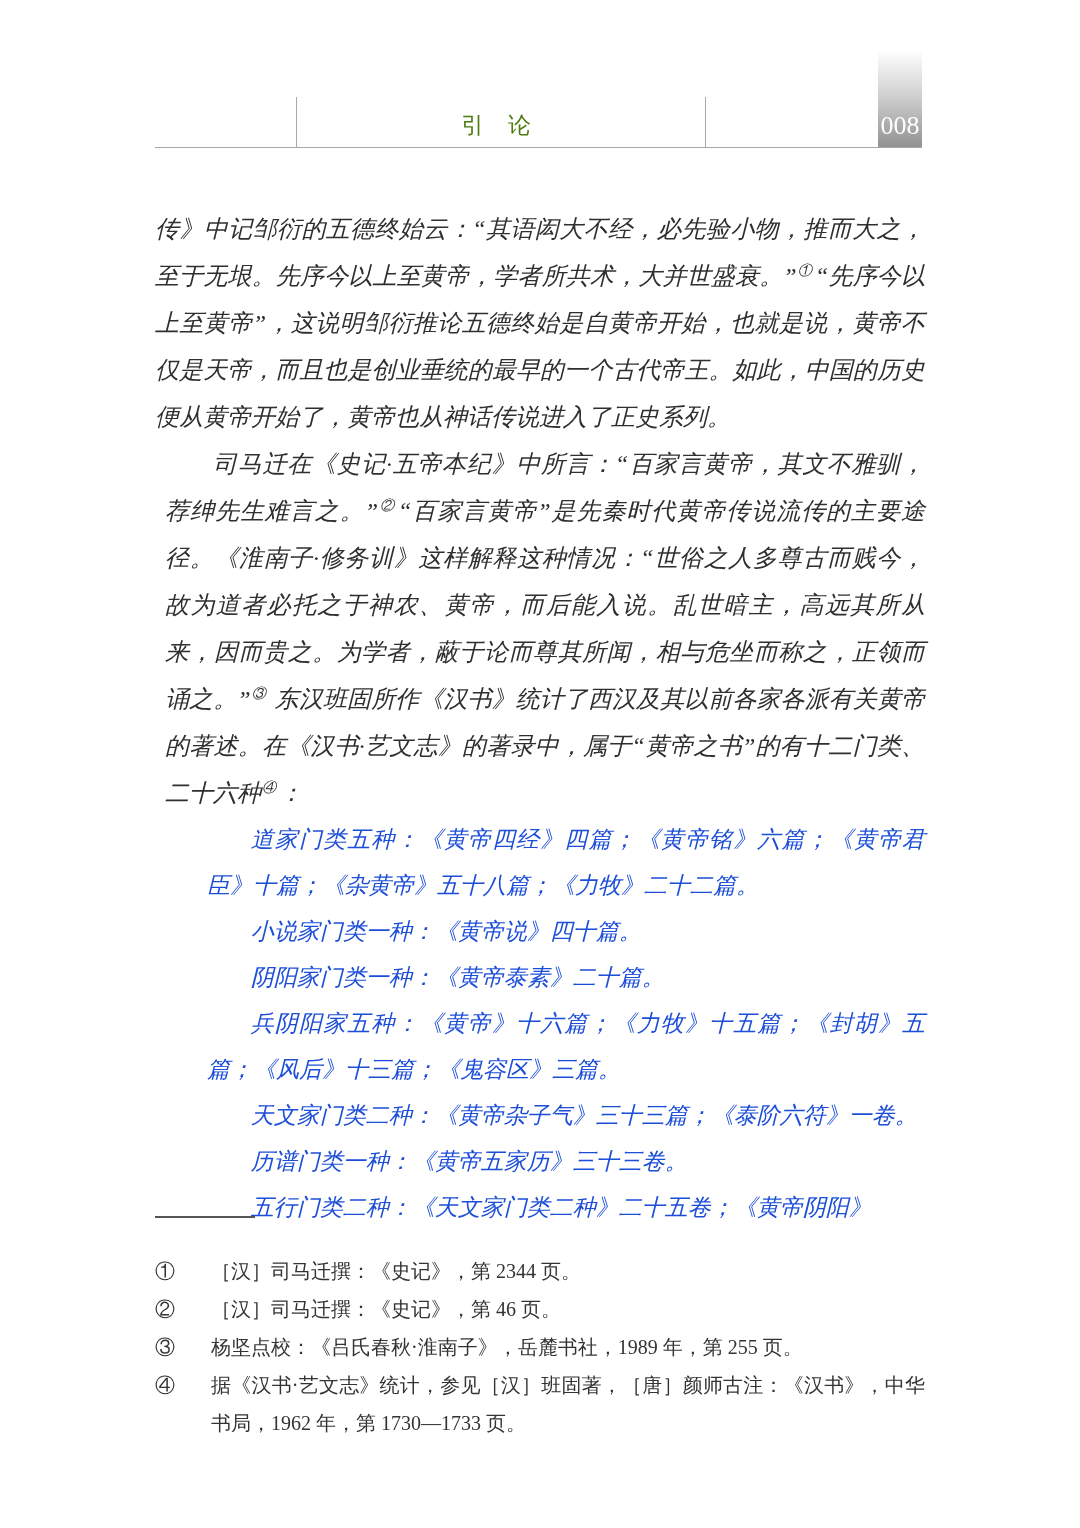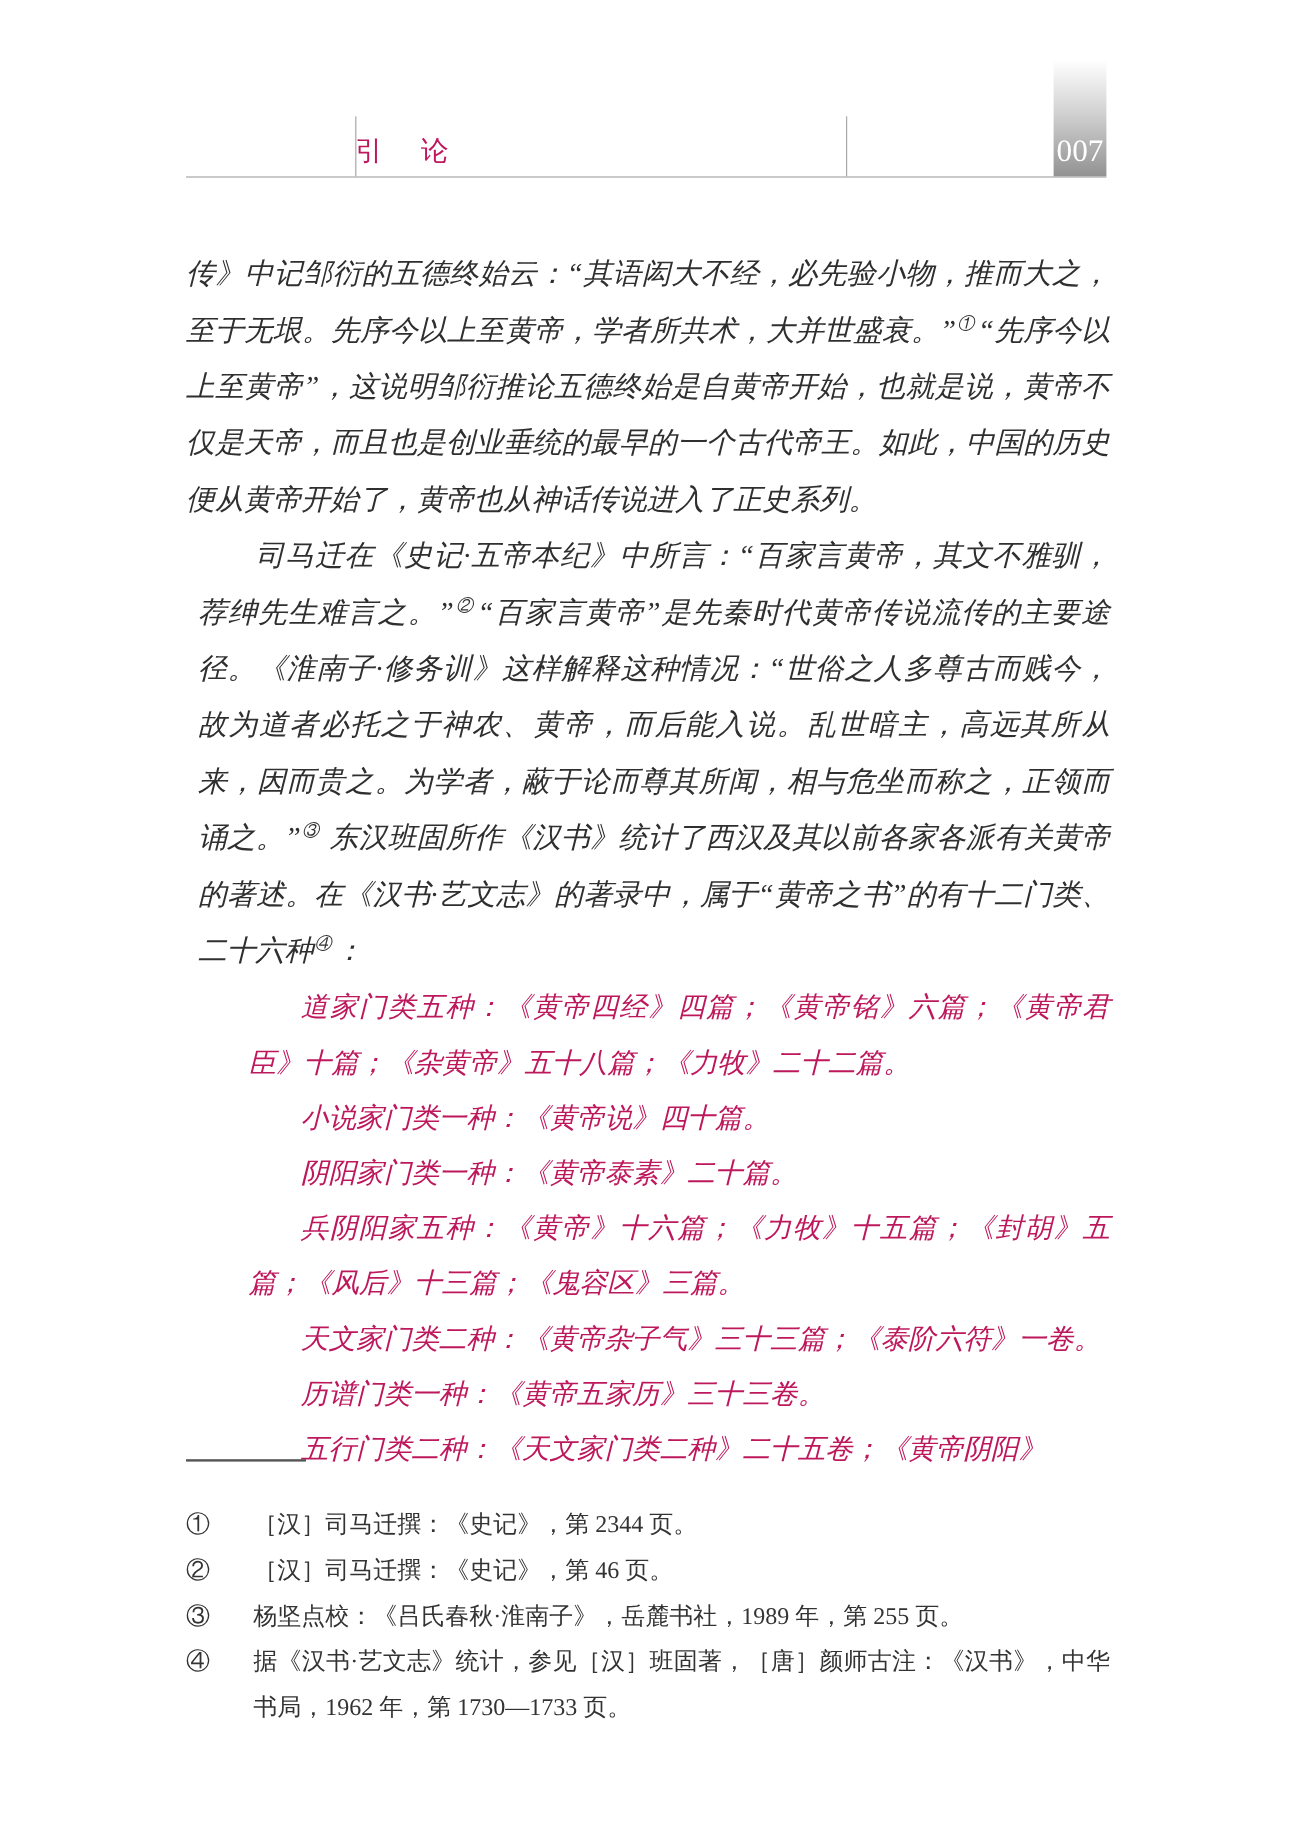--- a/index.html
+++ b/index.html
@@ -33,25 +33,25 @@
     width: 1px;
     background: #a8a8a8;
   }
   .rule-v-left  { left: 296px; }
   .rule-v-right { left: 705px; }
   .running-title {
     position: absolute;
     top: 110px;
     left: 296px;
     width: 409px;
+    text-align: center;
     font-size: 23px;
     letter-spacing: 9px;
-    color: #be185d;
+    color: #4d7c0f;
     white-space: nowrap;
-    font-family: Liberation Mono, monospace;
   }
   .folio-bar {
     position: absolute;
     left: 878px;
     top: 50px;
     width: 44px;
     height: 97px;
     background: linear-gradient(to bottom, #ffffff 0%, #d2d2d2 45%, #929292 100%);
     display: flex;
     align-items: flex-end;
@@ -94,21 +94,21 @@
     margin-left: 52px;
     margin-top: 0;
   }
   .quote-entry {
     margin: 0;
     font-size: 23px;
     line-height: 46px;
     text-align: justify;
     text-indent: 1.9em;
     font-style: italic;
-    color: #be185d;
+    color: #1d4ed8;
   }
 
   
   .footnote-area {
     position: absolute;
     left: 155px;
     top: 1216px;
     width: 770px;
   }
   .fn-rule {
@@ -132,21 +132,21 @@
 </style>
 </head>
 <body>
 
 <div class="page">
 
   <div class="rule-v rule-v-left"></div>
   <div class="running-title">引 论</div>
   <div class="rule-v rule-v-right"></div>
   <div class="folio-bar">
-    <span class="folio-num">007</span>
+    <span class="folio-num">008</span>
   </div>
   <div class="header-rule"></div>
 
   <div class="main-text">
     <div id="paragraphs">
         <p class="body-par">传》中记邹衍的五德终始云：“其语闳大不经，必先验小物，推而大之，至于无垠。先序今以上至黄帝，学者所共术，大并世盛衰。”<sup class="fn-ref">①</sup>“先序今以上至黄帝”，这说明邹衍推论五德终始是自黄帝开始，也就是说，黄帝不仅是天帝，而且也是创业垂统的最早的一个古代帝王。如此，中国的历史便从黄帝开始了，黄帝也从神话传说进入了正史系列。</p>
         <p class="body-par indent">司马迁在《史记·五帝本纪》中所言：“百家言黄帝，其文不雅驯，荐绅先生难言之。”<sup class="fn-ref">②</sup>“百家言黄帝”是先秦时代黄帝传说流传的主要途径。《淮南子·修务训》这样解释这种情况：“世俗之人多尊古而贱今，故为道者必托之于神农、黄帝，而后能入说。乱世暗主，高远其所从来，因而贵之。为学者，蔽于论而尊其所闻，相与危坐而称之，正领而诵之。”<sup class="fn-ref">③</sup> 东汉班固所作《汉书》统计了西汉及其以前各家各派有关黄帝的著述。在《汉书·艺文志》的著录中，属于“黄帝之书”的有十二门类、二十六种<sup class="fn-ref">④</sup>：</p>
       </div>
     <div id="quote-block" class="quote-block">
         <p class="quote-entry">道家门类五种：《黄帝四经》四篇；《黄帝铭》六篇；《黄帝君臣》十篇；《杂黄帝》五十八篇；《力牧》二十二篇。</p>

